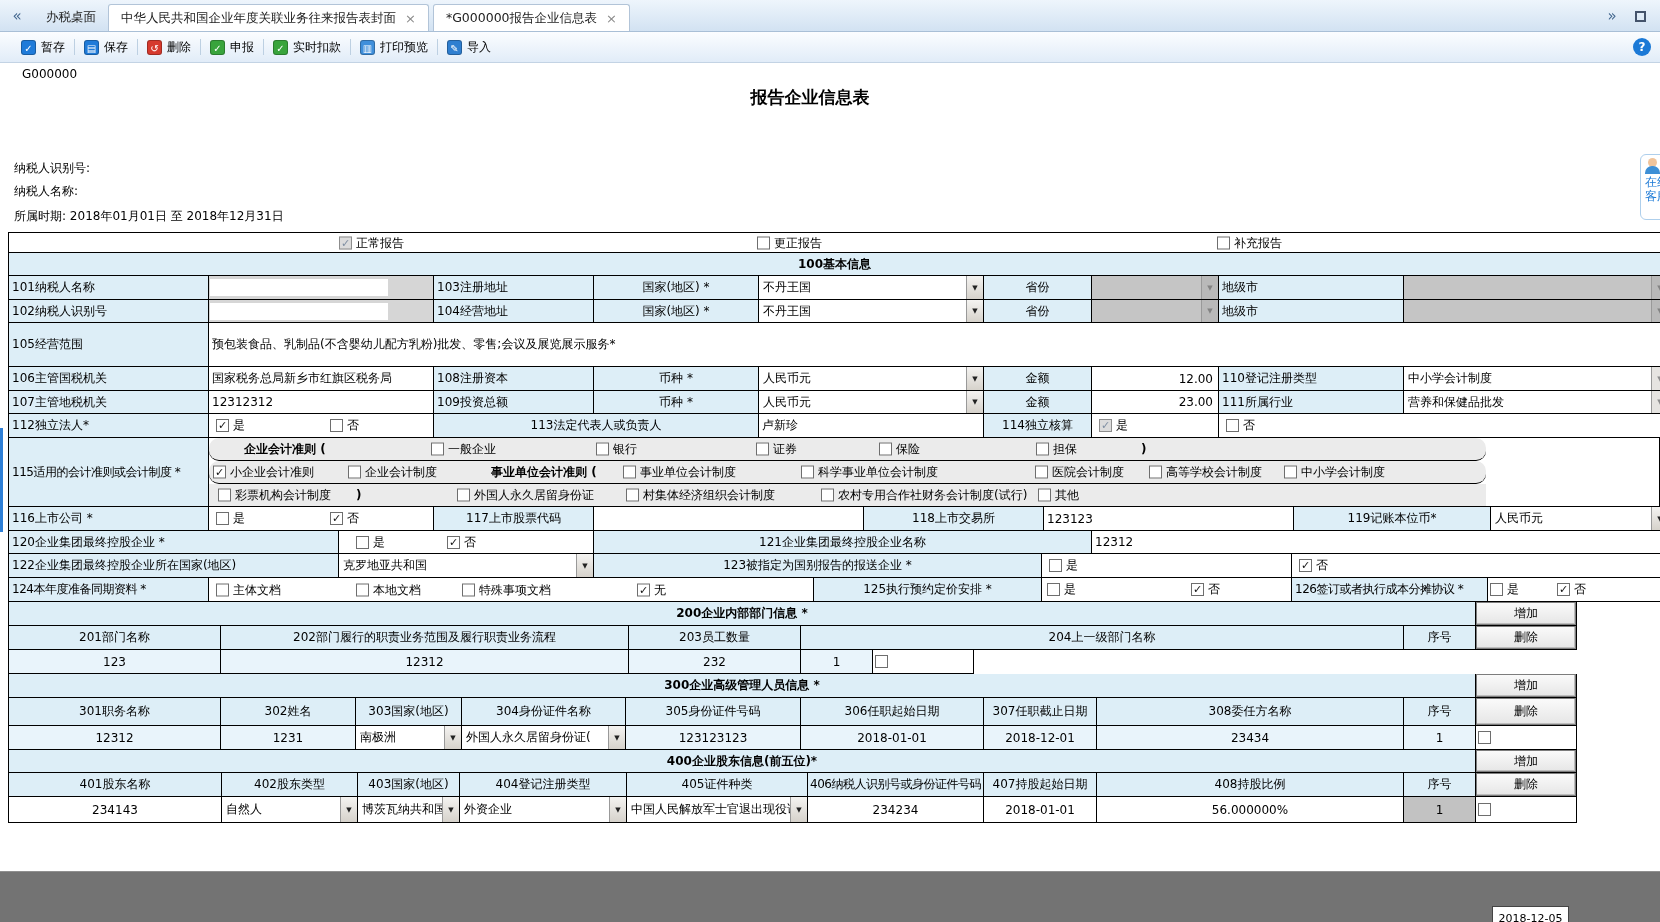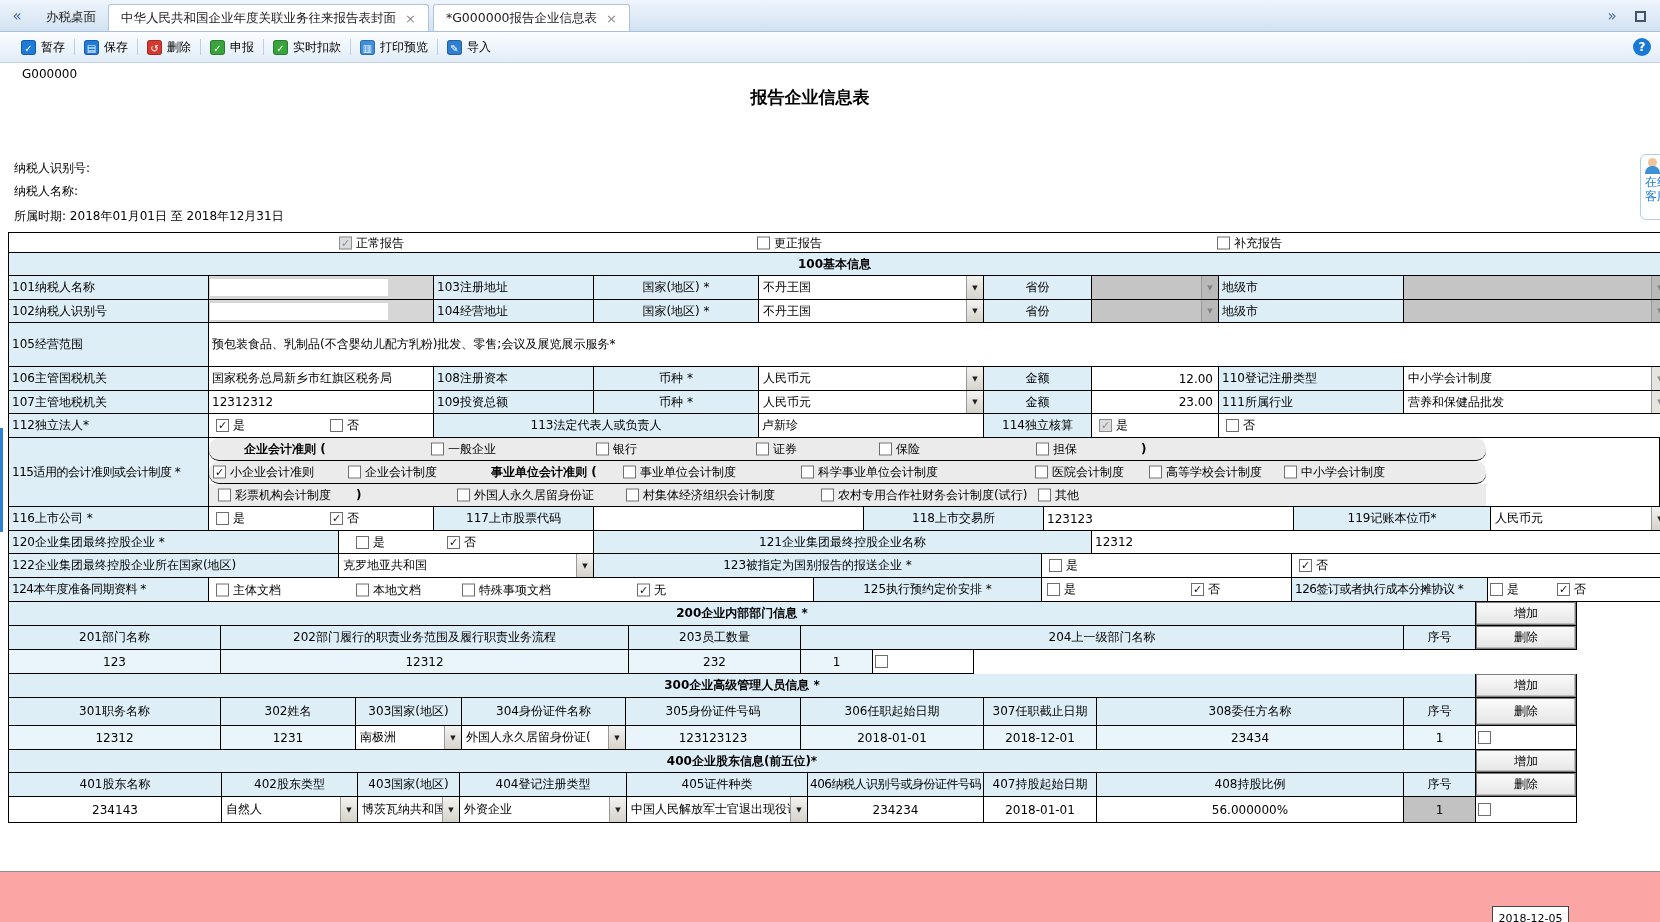--- a/index.html
+++ b/index.html
@@ -77,21 +77,21 @@
 
   
   .btncell { padding:0; }
   .btn3d { width:100%; height:100%; background:linear-gradient(#fafafa,#e6e6e6);
     border:1px solid #7d7d7d; box-shadow:inset -1px -1px 0 #bdbdbd,1px 1px 0 #4a4a4a;
     display:flex; align-items:center; justify-content:center; }
   .tight { letter-spacing:-0.5px; }
 
   
   .scrollmark { position:absolute; left:0; top:428px; width:3px; height:104px; background:#2e7fd6; }
-  .footer { position:absolute; left:0; top:871px; width:1660px; height:51px; background:#fca5a5; border-top:1px solid #8f8f8f; }
+  .footer { position:absolute; left:0; top:871px; width:1660px; height:51px; background:#737373; border-top:1px solid #8f8f8f; }
   .datebox { position:absolute; left:1492px; top:34px; width:77px; height:24px; background:#fff;
     border:1px solid #444; display:flex; align-items:center; justify-content:center; font-size:11px; }
   .csbox { position:absolute; left:1640px; top:154px; width:48px; height:66px; background:#fff;
     border:1px solid #aecfec; border-radius:6px; display:flex; flex-direction:column; align-items:flex-start;
     padding:3px 0 0 4px; }
   .avatar { width:16px; height:16px; position:relative; margin-bottom:1px; }
   .avatar .head { width:9px; height:9px; border-radius:50%; background:#f0c49c; position:absolute; left:3px; top:0; }
   .avatar .bodyv { width:15px; height:8px; border-radius:7px 7px 0 0; background:#3d8fd6; position:absolute; left:0; bottom:0; }
   .cst { color:#1b79d6; font-size:12px; line-height:14px; }
 </style>

